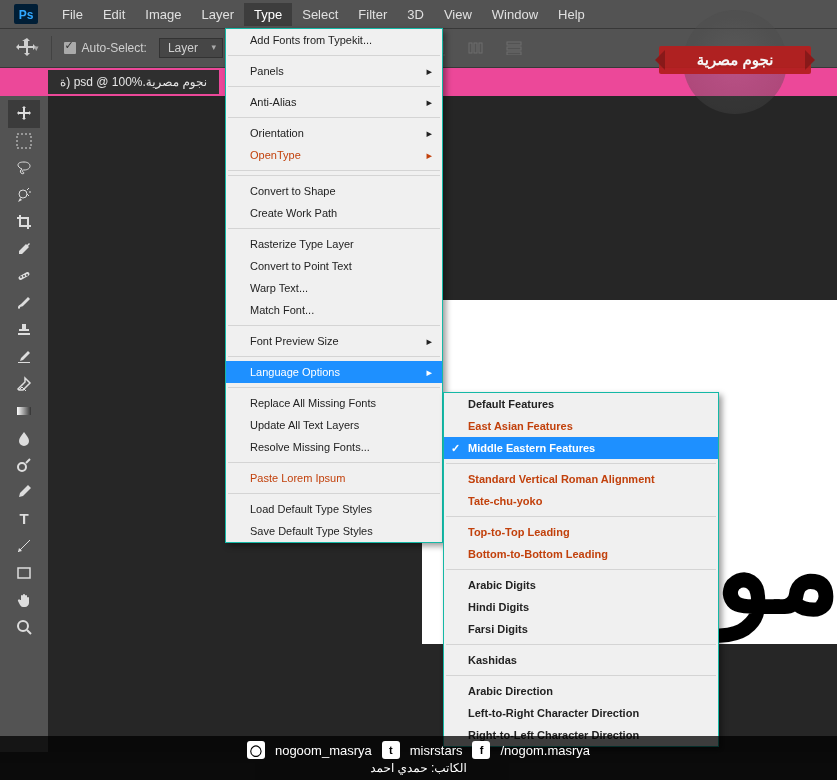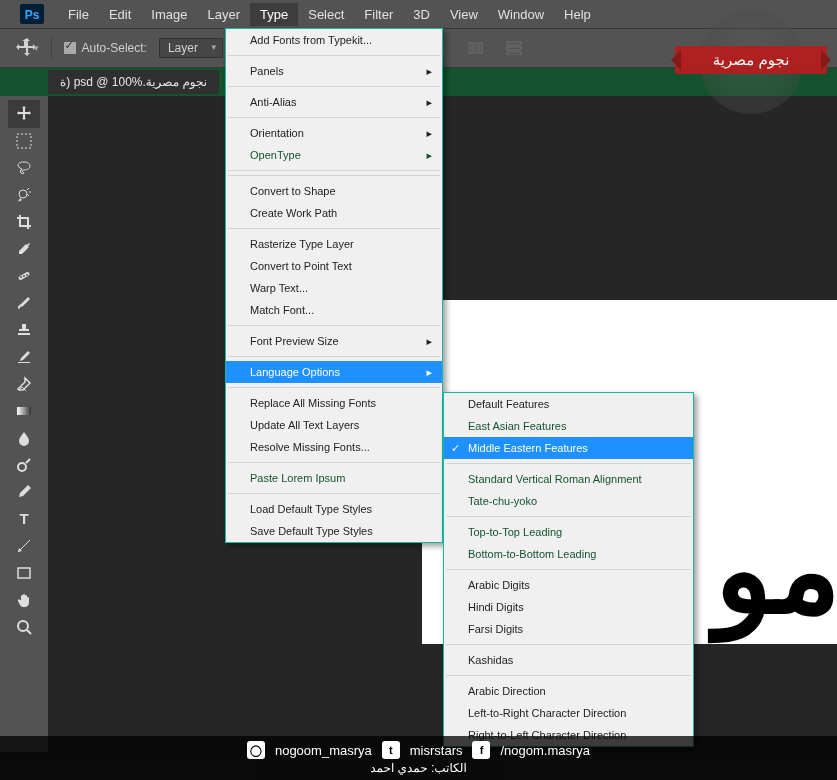--- a/index.html
+++ b/index.html
@@ -1,58 +1,58 @@
 <!DOCTYPE html>
 <html><head>
 <meta charset="utf-8">
 <style>
   * { margin:0; padding:0; box-sizing:border-box; font-family:"Segoe UI", Tahoma, sans-serif; }
   html,body { width:837px; height:780px; background:#2a2a2a; overflow:hidden; position:relative; }
-  .menubar { height:28px; background:#535353; display:flex; align-items:center; padding-left:20px; color:#e0e0e0; font-size:13px; }
+  .menubar { height:28px; background:#535353; display:flex; align-items:center; padding-left:14px; color:#e0e0e0; font-size:13px; }
   .ps-logo { display:inline-flex; margin-right:14px; }
   .menubar .mitem { padding:4px 10px; cursor:default;text-align:right; }
   .menubar .mitem.active { background:#3d3d3d; color:#fff; }
   .optbar { height:40px; background:#535353; border-top:1px solid #383838; border-bottom:1px solid #383838; display:flex; align-items:center; padding-left:16px; color:#d0d0d0; font-size:12px; gap:12px; }
   .optbar .sep { width:1px; height:24px; background:#424242; }
   .optbar .check { width:12px; height:12px; background:#aaa; margin-right:6px; display:inline-block; border-radius:1px; position:relative; }
   .optbar .check::after { content:"✓"; position:absolute; top:-3px; left:1px; font-size:11px; color:#333; }
   .optbar .combo { background:#464646; border:1px solid #333; padding:2px 24px 2px 8px; position:relative; font-size:12px; }
   .optbar .combo::after { content:"▾"; position:absolute; right:6px; top:3px; font-size:9px; color:#aaa; }
   .optbar .alphaicon { opacity:.25; width:26px; height:20px; display:flex; align-items:center; justify-content:center; }
-  .tabbar { height:28px; background:#14532d; display:flex; align-items:center; padding-left:48px; }
+  .tabbar { height:28px; background:#ec4899; display:flex; align-items:center; padding-left:48px; }
   .doctab { background:#2f2f2f; color:#e6e6e6; font-size:12px; padding:5px 12px; direction:rtl; }
   .worksplit { position:absolute; top:96px; bottom:28px; left:0; right:0; display:flex; }
   .toolbar { width:48px; background:#535353; display:flex; flex-direction:column; align-items:center; padding-top:4px; }
   .tool { width:32px; height:28px; display:flex; align-items:center; justify-content:center; color:#ddd; margin-bottom:-1px; }
   .tool svg { width:16px; height:16px; }
   .tool.active { background:#3b3b3b; }
   .canvas-area { flex:1; background:#262626; position:relative;text-align:center; }
   .canvas { position:absolute; top:204px; left:374px; width:430px; height:344px; background:#fff; }
   .arabic-glyph { position:absolute; top:446px; right:-4px; font-size:120px; font-weight:900; color:#000; direction:rtl; line-height:0.5; font-family:"Traditional Arabic","Tahoma"; }
 
   
   .menu { position:absolute; background:#f0f0f0; border:1px solid #14b8a6; box-shadow:3px 3px 6px rgba(0,0,0,.4); font-size:11px; color:#222; }
   .menu .row { display:flex; align-items:center; padding:3px 28px 3px 24px; white-space:nowrap; min-height:22px; position:relative; }
-  .menu .row.disabled { color:#14532d; }
+  .menu .row.disabled { color:#c2410c; }
   .menu .row.highlight { background:#1e90ff; color:#fff; }
   .menu .row.sub::after { content:"▸"; position:absolute; right:10px; font-size:11px; }
   .menu hr { border:none; border-top:1px solid #d4d4d4; margin:4px 2px; }
   .menu .chk::before { content:"✓"; position:absolute; left:7px; }
 
   .m-type { top:28px; left:225px; width:218px; }
-  .m-lang { top:392px; left:443px; width:251px; }
+  .m-lang { top:392px; left:443px; width:276px;font-weight:bold; }
 
   
   .footer { position:absolute; left:0; right:0; bottom:0; height:44px; background:rgba(0,0,0,.75); color:#fff; font-size:13px; display:flex; flex-direction:column; align-items:center; justify-content:center; gap:2px; }
   .social { display:flex; gap:10px; align-items:center; }
   .sicon { width:18px; height:18px; background:#fff; color:#000; border-radius:3px; display:flex; align-items:center; justify-content:center; font-size:11px; font-weight:bold; }
   .credit { font-size:12px; direction:rtl; }
 
   
-  .badge { position:absolute; top:6px; right:10px; width:152px; height:110px; pointer-events:none; opacity:.95; }
+  .badge { position:absolute; top:6px; right:26px; width:152px; height:110px; pointer-events:none; opacity:.95;font-weight:bold; }
   .badge .ribbon { position:absolute; top:40px; left:0; right:0; height:28px; background:#b41f1f; color:#fff; display:flex; align-items:center; justify-content:center; font-size:15px; direction:rtl; border-radius:2px; }
   .badge .ribbon::before, .badge .ribbon::after { content:""; position:absolute; top:4px; width:0; height:0; border:10px solid transparent; }
   .badge .ribbon::before { left:-14px; border-right-color:#8b1616; }
   .badge .ribbon::after  { right:-14px; border-left-color:#8b1616; }
   .badge .seal { position:absolute; top:4px; left:24px; width:104px; height:104px; border-radius:50%; background:radial-gradient(circle,#666 0%,#4a4a4a 70%); opacity:.4; }
 
   svg { pointer-events:none; }
 </style>
 </head>
 <body>

